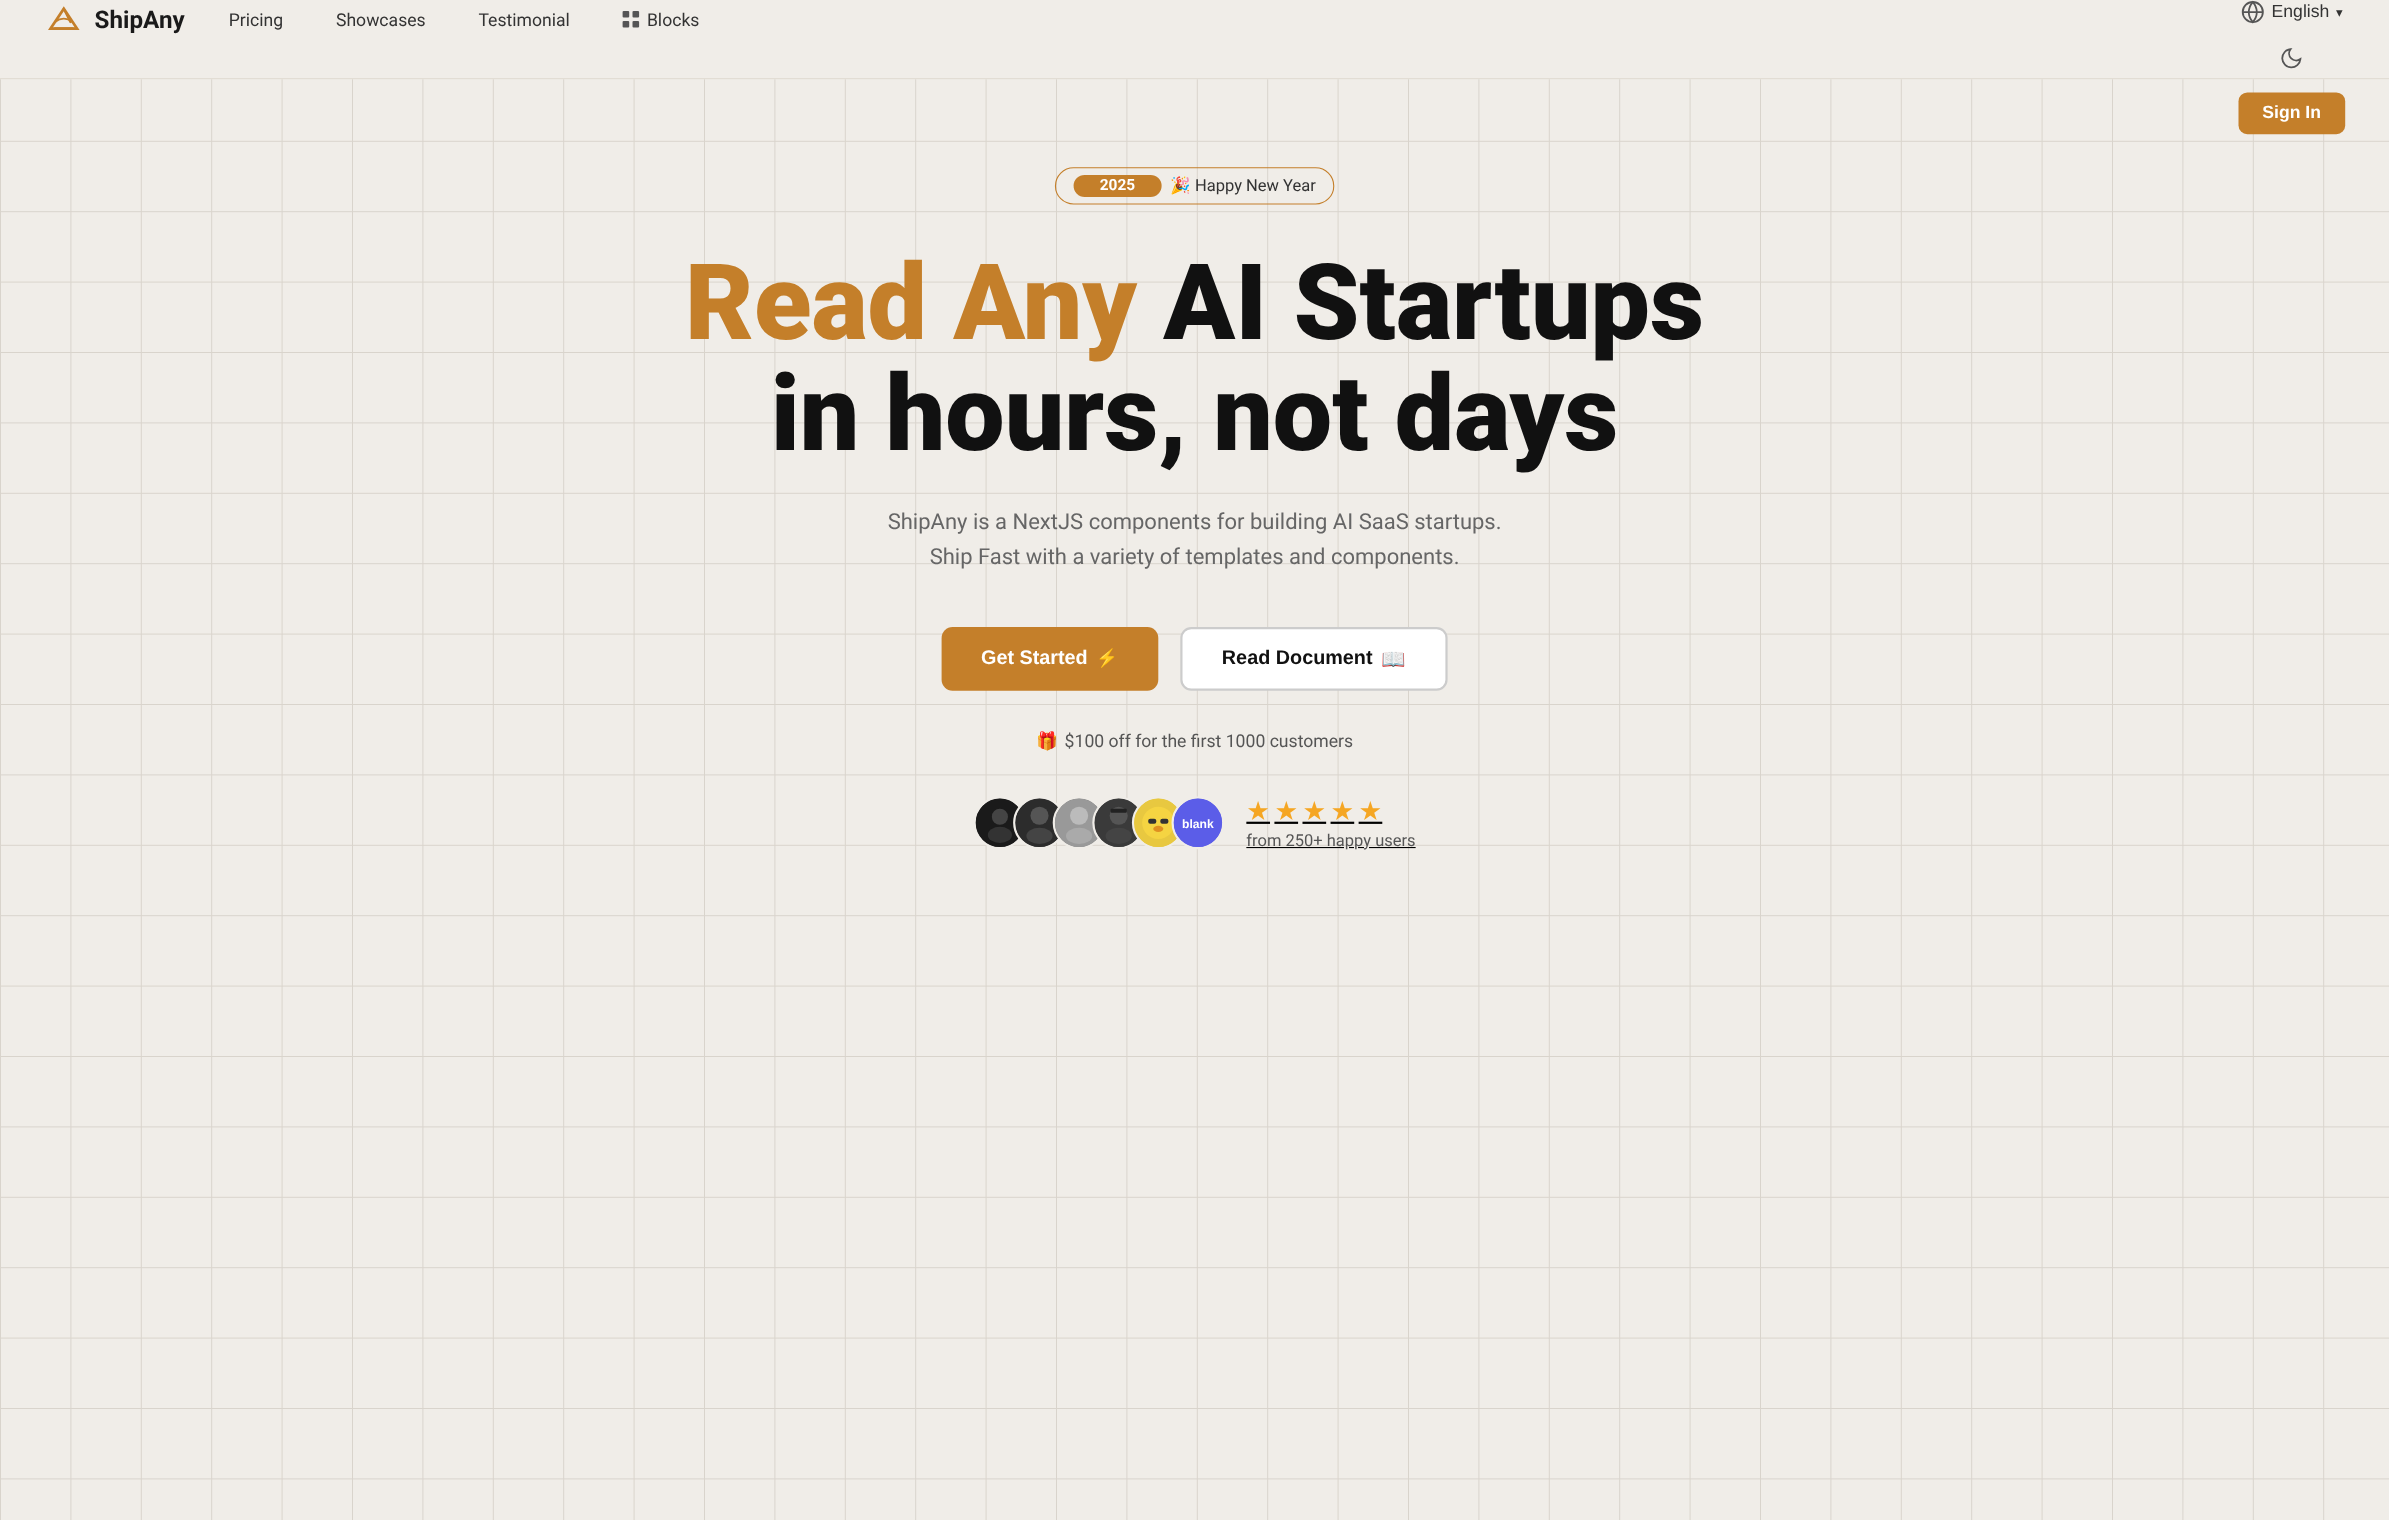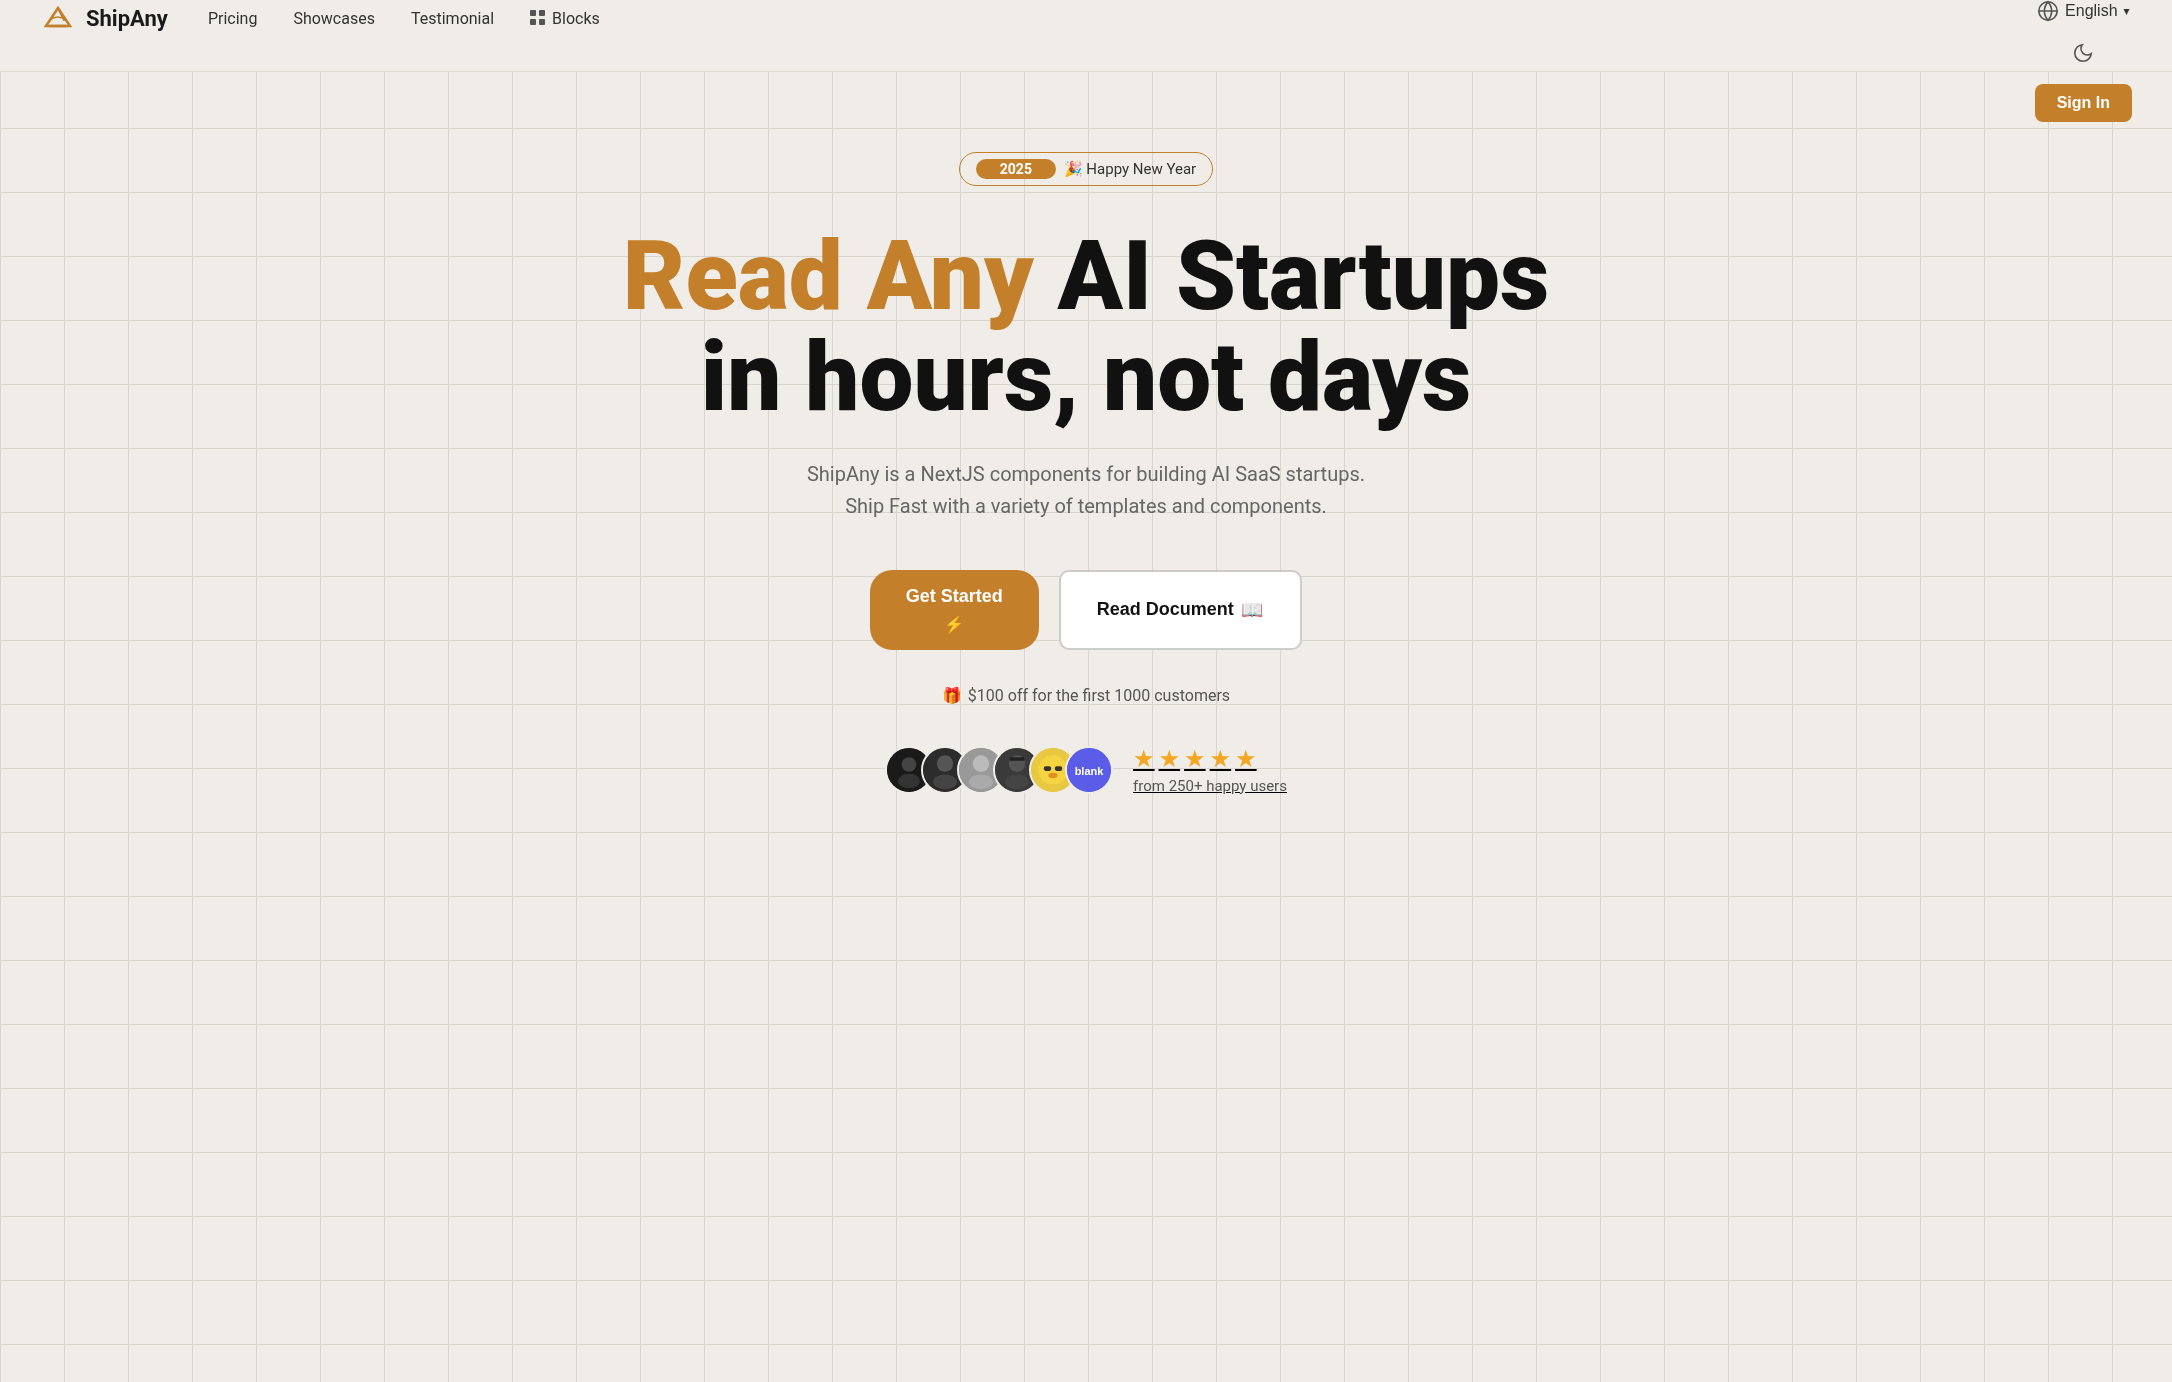--- a/index.html
+++ b/index.html
@@ -56,21 +56,21 @@
 
     .logo-text {
       font-size: 22px;
       font-weight: 700;
       color: #1a1a1a;
     }
 
     .nav-links {
       display: flex;
       align-items: center;
-      gap: 36px;
+      gap: 48px;
     }
 
     .nav-link {
       font-size: 16px;
       color: #333;
       cursor: pointer;
       text-decoration: none;
       display: flex;
       align-items: center;
       gap: 6px;
@@ -204,26 +204,25 @@
       margin-bottom: 36px;
     }
 
     .btn-primary {
       display: flex;
       align-items: center;
       gap: 8px;
       background-color: #c47f2a;
       color: #fff;
       border: none;
-      border-radius: 22px;
+      border-radius: 10px;
       padding: 16px 36px;
       font-size: 18px;
       font-weight: 600;
       cursor: pointer;
-      flex-direction: column;
     }
 
     .btn-secondary {
       display: flex;
       align-items: center;
       gap: 8px;
       background: #fff;
       color: #111;
       border: 2px solid #ccc;
       border-radius: 10px;

